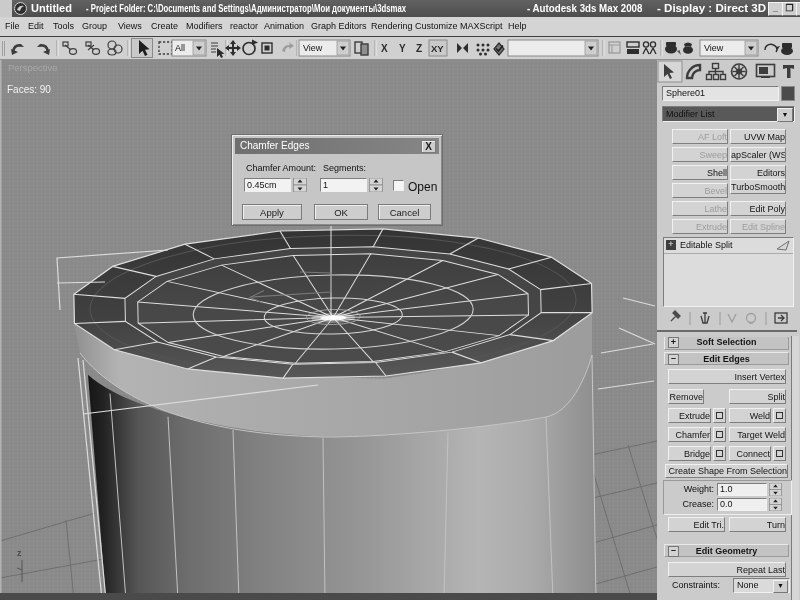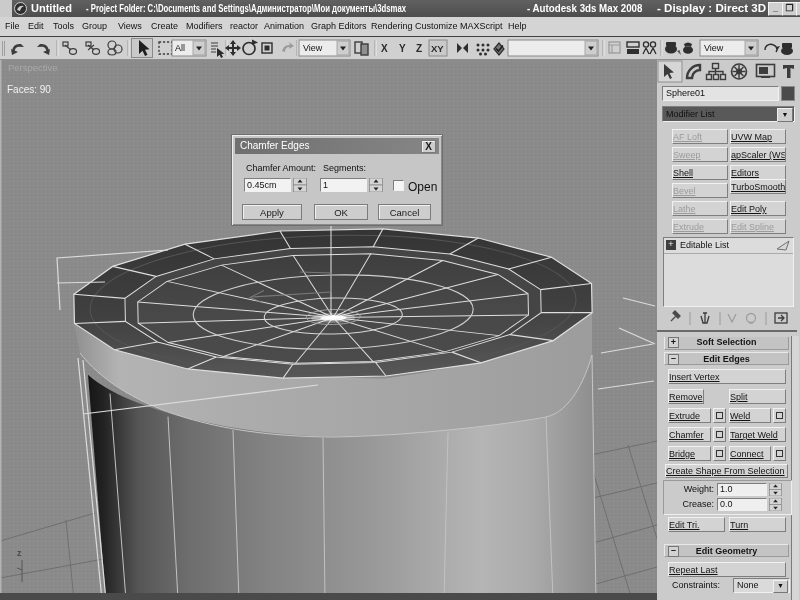--- a/index.html
+++ b/index.html
@@ -22,21 +22,21 @@
   
   #toolbar{left:0;top:37px;width:800px;height:22px;background:#d0d0d0;
     border-bottom:1px solid #8f8f8f;}
   
   #viewport{left:0;top:60px;width:657px;height:540px;background:#8b8b8b;}
   
   #panel{left:657px;top:60px;width:143px;height:540px;background:#cbcbcb;}
   .btn{position:absolute;background:#d3d3d3;border-top:1px solid #f1f1f1;
     border-left:1px solid #f1f1f1;border-right:1px solid #7e7e7e;
     border-bottom:1px solid #7e7e7e;color:#141414;font-size:9px;
-    text-align:left;box-sizing:border-box;text-decoration:underline;}
+    text-align:right;box-sizing:border-box;}
   .btn.dis{color:#9c9c9c;}
   .hdr{position:absolute;background:#c3c3c3;border:1px solid #9a9a9a;
     border-top-color:#e9e9e9;border-left-color:#e9e9e9;
     color:#141414;font-size:9px;font-weight:bold;text-align:center;box-sizing:border-box;}
   .fld{position:absolute;background:#efefef;border-top:1px solid #7e7e7e;
     border-left:1px solid #7e7e7e;border-right:1px solid #f1f1f1;
     border-bottom:1px solid #f1f1f1;color:#111;font-size:10px;box-sizing:border-box;}
   
   #dlg{left:231px;top:134px;width:210px;height:90px;background:#c6c6c6;
     border:1px solid #6e6e6e;box-shadow:inset 1px 1px 0 #ededed, inset -1px -1px 0 #8a8a8a;}
@@ -418,21 +418,21 @@
     <div class="btn" style="left:73px;top:105px;width:56px;height:15px;line-height:14px">Editors</div>
     <div class="btn dis" style="left:15px;top:123px;width:56px;height:15px;line-height:14px">Bevel</div>
     <div class="btn" style="left:73px;top:119px;width:56px;height:15px;line-height:14px">TurboSmooth</div>
     <div class="btn dis" style="left:15px;top:141px;width:56px;height:15px;line-height:14px">Lathe</div>
     <div class="btn" style="left:73px;top:141px;width:56px;height:15px;line-height:14px">Edit Poly</div>
     <div class="btn dis" style="left:15px;top:159px;width:56px;height:15px;line-height:14px">Extrude</div>
     <div class="btn dis" style="left:73px;top:159px;width:56px;height:15px;line-height:14px">Edit Spline</div>
 
     <div class="fld" style="left:6px;top:177px;width:131px;height:70px;background:#dcdcdc">
       <div style="position:absolute;left:2px;top:2px;width:10px;height:10px;background:#3f3f3f;color:#eee;font-size:9px;line-height:9px;text-align:center">+</div>
-      <div style="position:absolute;left:16px;top:2px;font-size:9px;color:#111">Editable List</div>
+      <div style="position:absolute;left:16px;top:2px;font-size:9px;color:#111">Editable Split</div>
       <svg style="position:absolute;right:3px;top:2px" width="14" height="11" viewBox="0 0 14 11">
           <path d="M1 9 L13 1 L10 10 Z" fill="#d6d6d6" stroke="#707070" stroke-width="1"></path>
         </svg>
       <div style="position:absolute;left:0;top:15px;width:129px;height:1px;background:#aaaaaa"></div>
     </div>
 
     <svg class="abs" style="left:6px;top:250px" width="131" height="17" viewBox="0 0 131 17">
       <g stroke="#4a4a4a" stroke-width="1.3" fill="none">
         <path d="M8 11 L13 6 M11 4 L15 8 L17 6 L12 1 L10 3 Z" fill="#4a4a4a"></path>
         <line x1="27" y1="2" x2="27" y2="15" stroke="#9a9a9a" stroke-width="1"></line>

